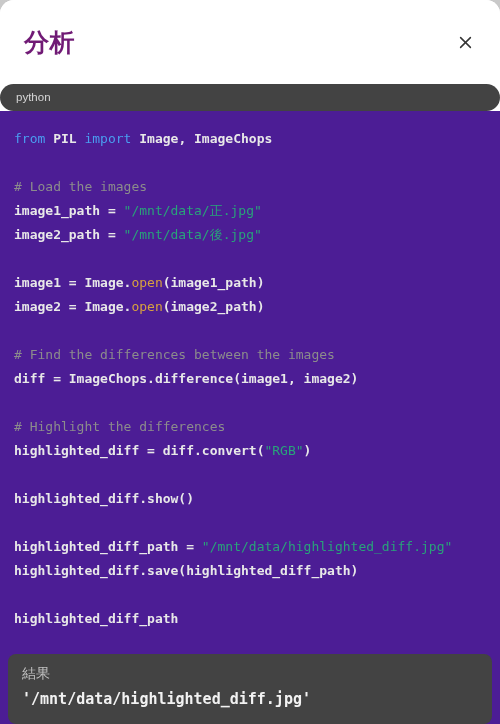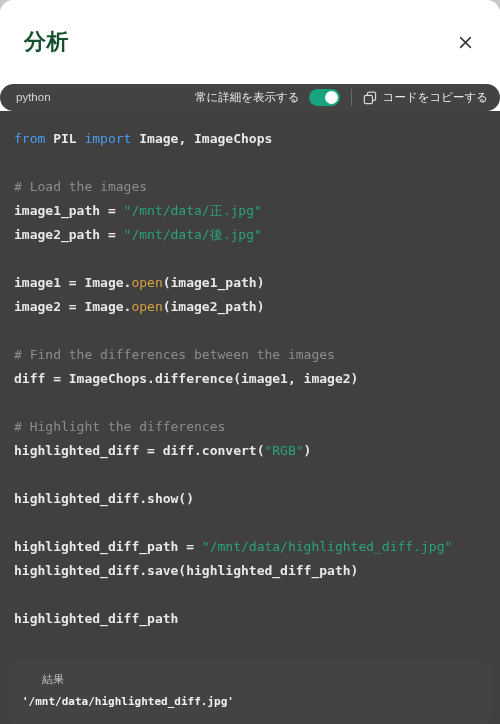--- a/index.html
+++ b/index.html
@@ -32,23 +32,23 @@
     height: 84px;
     background: #ffffff;
     display: flex;
     align-items: center;
     justify-content: space-between;
     padding: 0 20px 0 24px;
     box-sizing: border-box;
   }
 
   #panel-title {
-    font-size: 22px;
+    font-size: 25px;
     font-weight: 600;
-    color: #14532d;
+    color: #701a75;
     letter-spacing: 0.5px;
     line-height: 1;
   }
 
   #close-button {
     width: 30px;
     height: 30px;
     display: flex;
     align-items: center;
     justify-content: center;
@@ -176,43 +176,42 @@
   #result-block {
     flex: 0 0 auto;
     background: #434343;
     border-radius: 8px;
     margin: 12px 8px 0 8px;
     padding: 12px 14px 16px 14px;
     box-sizing: border-box;
   }
 
   #result-label {
-    font-size: 11px;
+    font-size: 14px;
     color: #c2c2c2;
     margin-bottom: 10px;
     line-height: 1;
-    margin-left: 20px;
   }
 
   #result-value {
     font-family: "DejaVu Sans Mono", "Liberation Mono", monospace;
-    font-size: 11px;
+    font-size: 15px;
     color: #f2f2f2;
     font-weight: bold;
     line-height: 1.2;
     white-space: pre;
   }
 </style>
 <style>
     .tok-kw{color:#4a9df0;}
     .tok-str{color:#29a37a;}
     .tok-com{color:#8c8c8c;}
     .tok-builtin{color:#d8a13f;}
     .tok-plain,.tok-op{color:#e8e8e8;}
-    #code-body{background:#404040;}
+    #code-body{background:#4c1d95;}
     #code-toolbar{background:#434343;}
     #detail-toggle{background:#19a37e;}
     #result-block{background:#434343;}
   </style></head>
 <body>
 
 <div id="panel">
 
   <div id="header">
     <div id="panel-title">分析</div>
@@ -221,42 +220,20 @@
         <svg width="17" height="17" viewBox="0 0 17 17" fill="none" aria-hidden="true">
           <path d="M3.6 3.6 L13.4 13.4 M13.4 3.6 L3.6 13.4" stroke="#353535" stroke-width="1.5" stroke-linecap="round"></path>
         </svg>
       </span>
     </button>
   </div>
 
   <div id="code-toolbar">
     <div id="code-lang">python</div>
 
-    <div id="toolbar-right">
-
-      <div id="detail-toggle-group">
-        <span id="detail-toggle-label">常に詳細を表示する</span>
-        <span id="detail-toggle">
-          <span id="toggle-knob"></span>
-        </span>
-      </div>
-
-      <div id="toolbar-divider"></div>
-
-      <div id="copy-code-group">
-        <span id="copy-icon">
-          <svg width="14" height="14" viewBox="0 0 14 14" fill="none" aria-hidden="true">
-            <rect x="4.4" y="1.2" width="8.2" height="8.2" rx="1.6" stroke="#d8d8d8" stroke-width="1.2"></rect>
-            <rect x="1.3" y="4.4" width="8.2" height="8.2" rx="1.6" stroke="#d8d8d8" stroke-width="1.2" fill="#434343"></rect>
-          </svg>
-        </span>
-        <span id="copy-code-label">コードをコピーする</span>
-      </div>
-
-    </div>
   </div>
 
   <div id="code-body">
     <div id="code-block"><div class="code-line"><span class="tok-kw">from </span><span class="tok-plain">PIL </span><span class="tok-kw">import </span><span class="tok-plain">Image, ImageChops</span></div><div class="code-line blank">&nbsp;</div><div class="code-line"><span class="tok-com"># Load the images</span></div><div class="code-line"><span class="tok-plain">image1_path = </span><span class="tok-str">"/mnt/data/正.jpg"</span></div><div class="code-line"><span class="tok-plain">image2_path = </span><span class="tok-str">"/mnt/data/後.jpg"</span></div><div class="code-line blank">&nbsp;</div><div class="code-line"><span class="tok-plain">image1 = Image.</span><span class="tok-builtin">open</span><span class="tok-plain">(image1_path)</span></div><div class="code-line"><span class="tok-plain">image2 = Image.</span><span class="tok-builtin">open</span><span class="tok-plain">(image2_path)</span></div><div class="code-line blank">&nbsp;</div><div class="code-line"><span class="tok-com"># Find the differences between the images</span></div><div class="code-line"><span class="tok-plain">diff = ImageChops.difference(image1, image2)</span></div><div class="code-line blank">&nbsp;</div><div class="code-line"><span class="tok-com"># Highlight the differences</span></div><div class="code-line"><span class="tok-plain">highlighted_diff = diff.convert(</span><span class="tok-str">"RGB"</span><span class="tok-plain">)</span></div><div class="code-line blank">&nbsp;</div><div class="code-line"><span class="tok-plain">highlighted_diff.show()</span></div><div class="code-line blank">&nbsp;</div><div class="code-line"><span class="tok-plain">highlighted_diff_path = </span><span class="tok-str">"/mnt/data/highlighted_diff.jpg"</span></div><div class="code-line"><span class="tok-plain">highlighted_diff.save(highlighted_diff_path)</span></div><div class="code-line blank">&nbsp;</div><div class="code-line"><span class="tok-plain">highlighted_diff_path</span></div></div>
 
     <div id="result-block">
       <div id="result-label">結果</div>
       <div id="result-value">'/mnt/data/highlighted_diff.jpg'</div>
     </div>
   </div>

